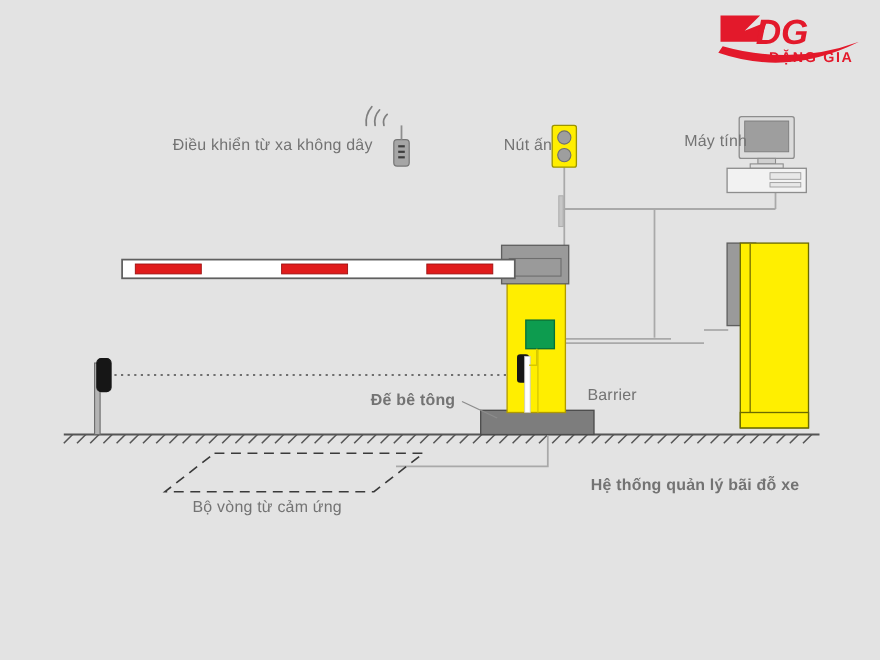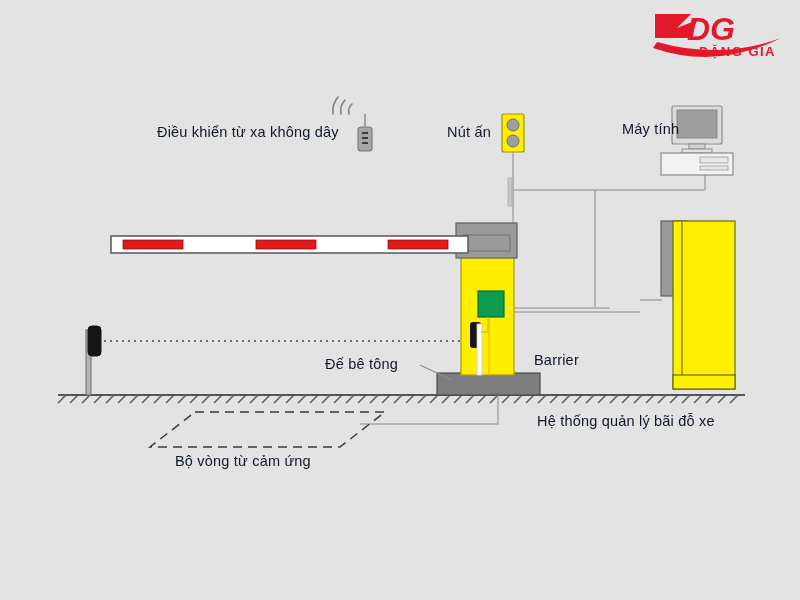--- a/index.html
+++ b/index.html
@@ -24,31 +24,31 @@
     position: absolute;
     left: 0; top: 0;
     width: 800px;
     height: 600px;
     display: block;
   }
   .lbl {
     position: absolute;
     font-family: "Liberation Sans", sans-serif;
     font-size: 14.5px;
-    color: #0f172a;
+    color: #737373;
     white-space: nowrap;
     letter-spacing: 0.2px;
   }
   .lbl-remote   { left: 157px; top: 124px; }
-  .lbl-button   { left: 447px; top: 124px; }
+  .lbl-button   { left: 458px; top: 124px; }
   .lbl-computer { left: 622px; top: 121px; }
   .lbl-ir       { left: 101px; top: 305px; }
-  .lbl-base     { left: 325px; top: 356px; }
+  .lbl-base     { left: 337px; top: 356px; font-weight: bold; }
   .lbl-barrier  { left: 534px; top: 352px; }
-  .lbl-parking  { left: 537px; top: 413px; }
+  .lbl-parking  { left: 537px; top: 433px; font-weight: bold; }
   .lbl-loop     { left: 175px; top: 453px; }
   #logo {
     position: absolute;
     left: 647px;
     top: 8px;
     width: 140px;
     height: 60px;
   }
 </style>
 </head>

